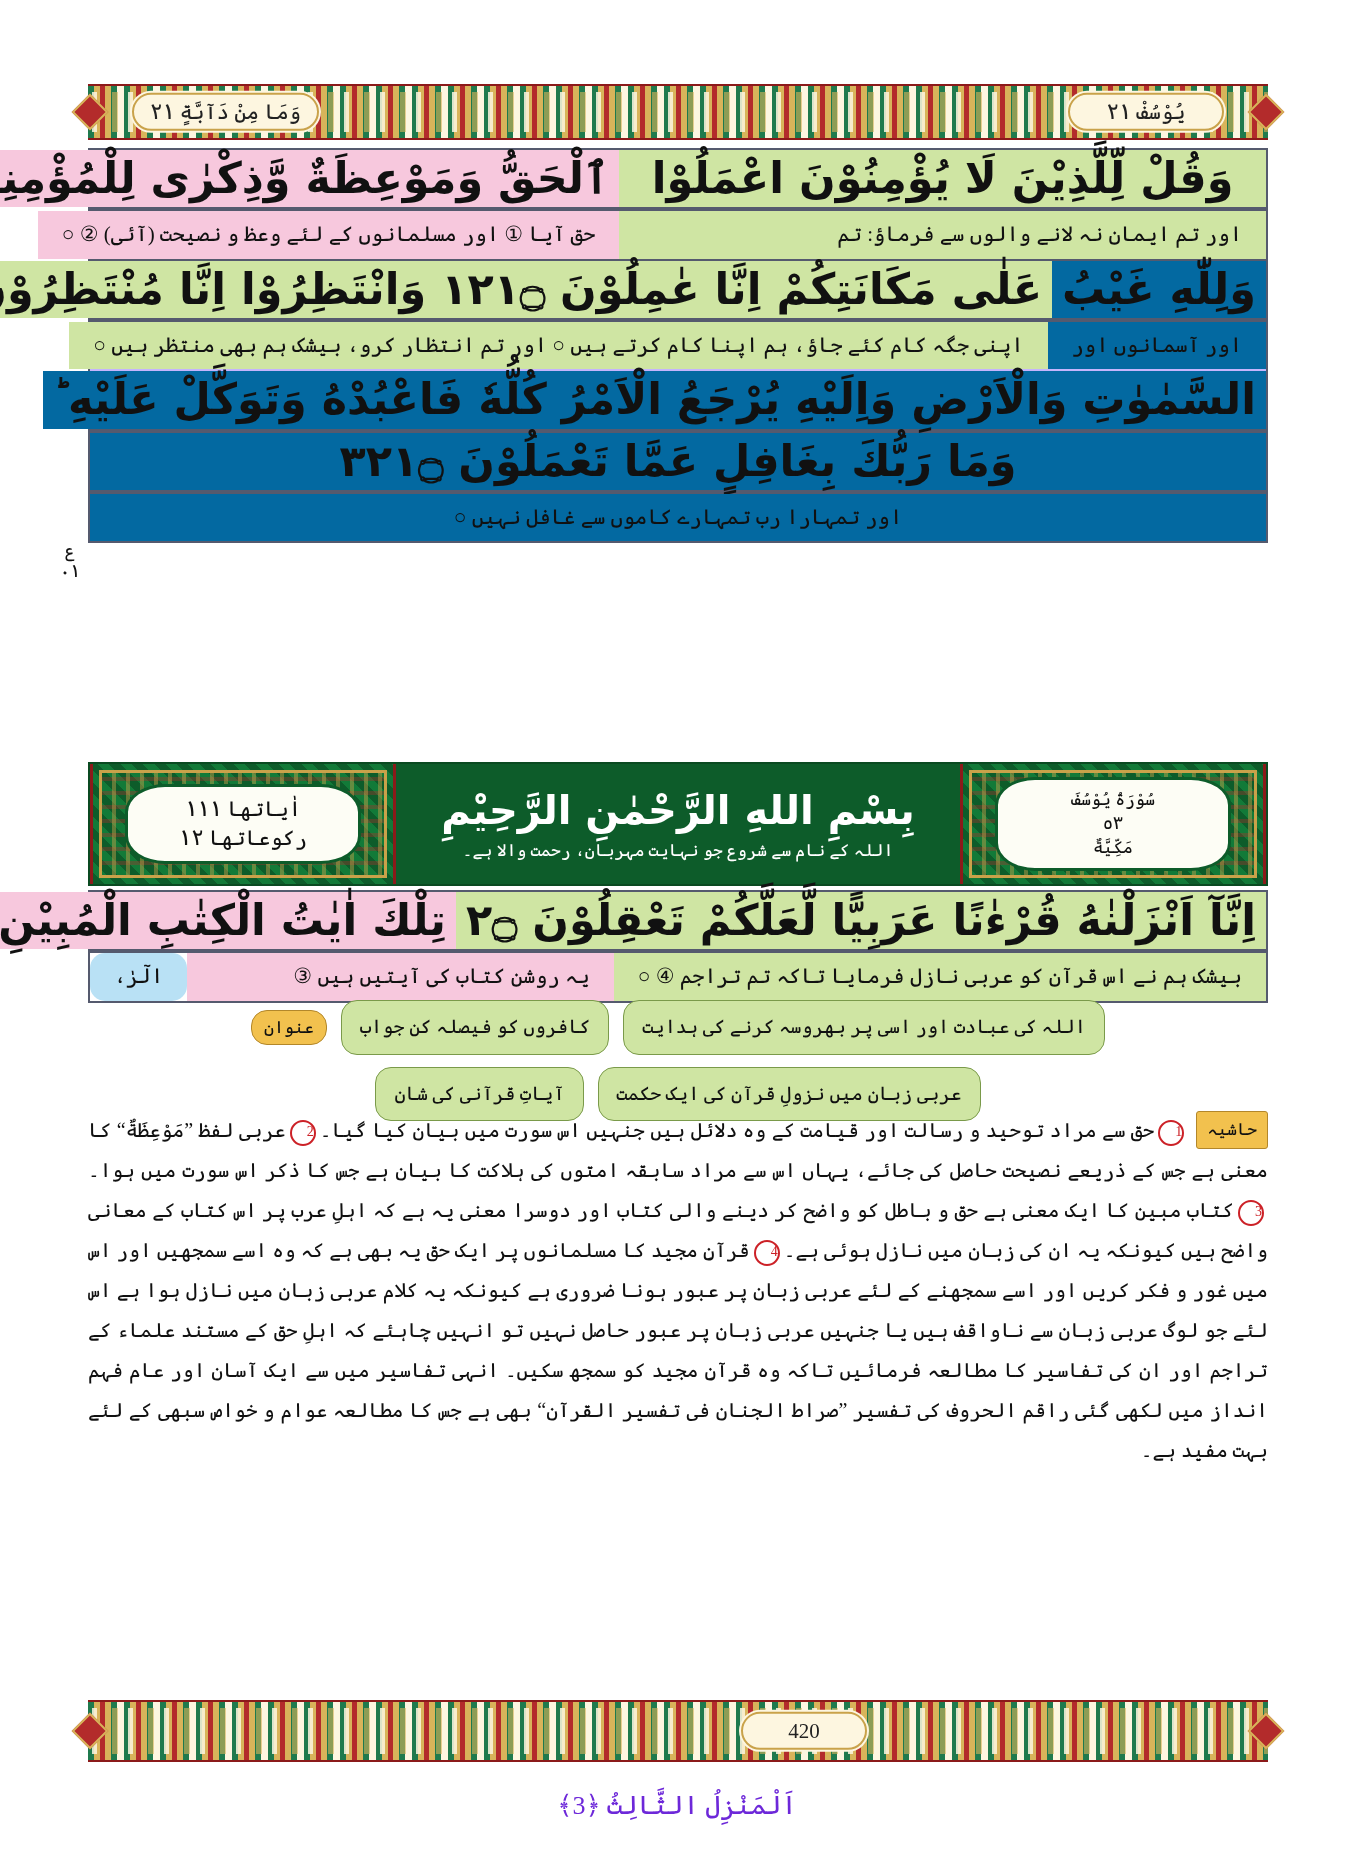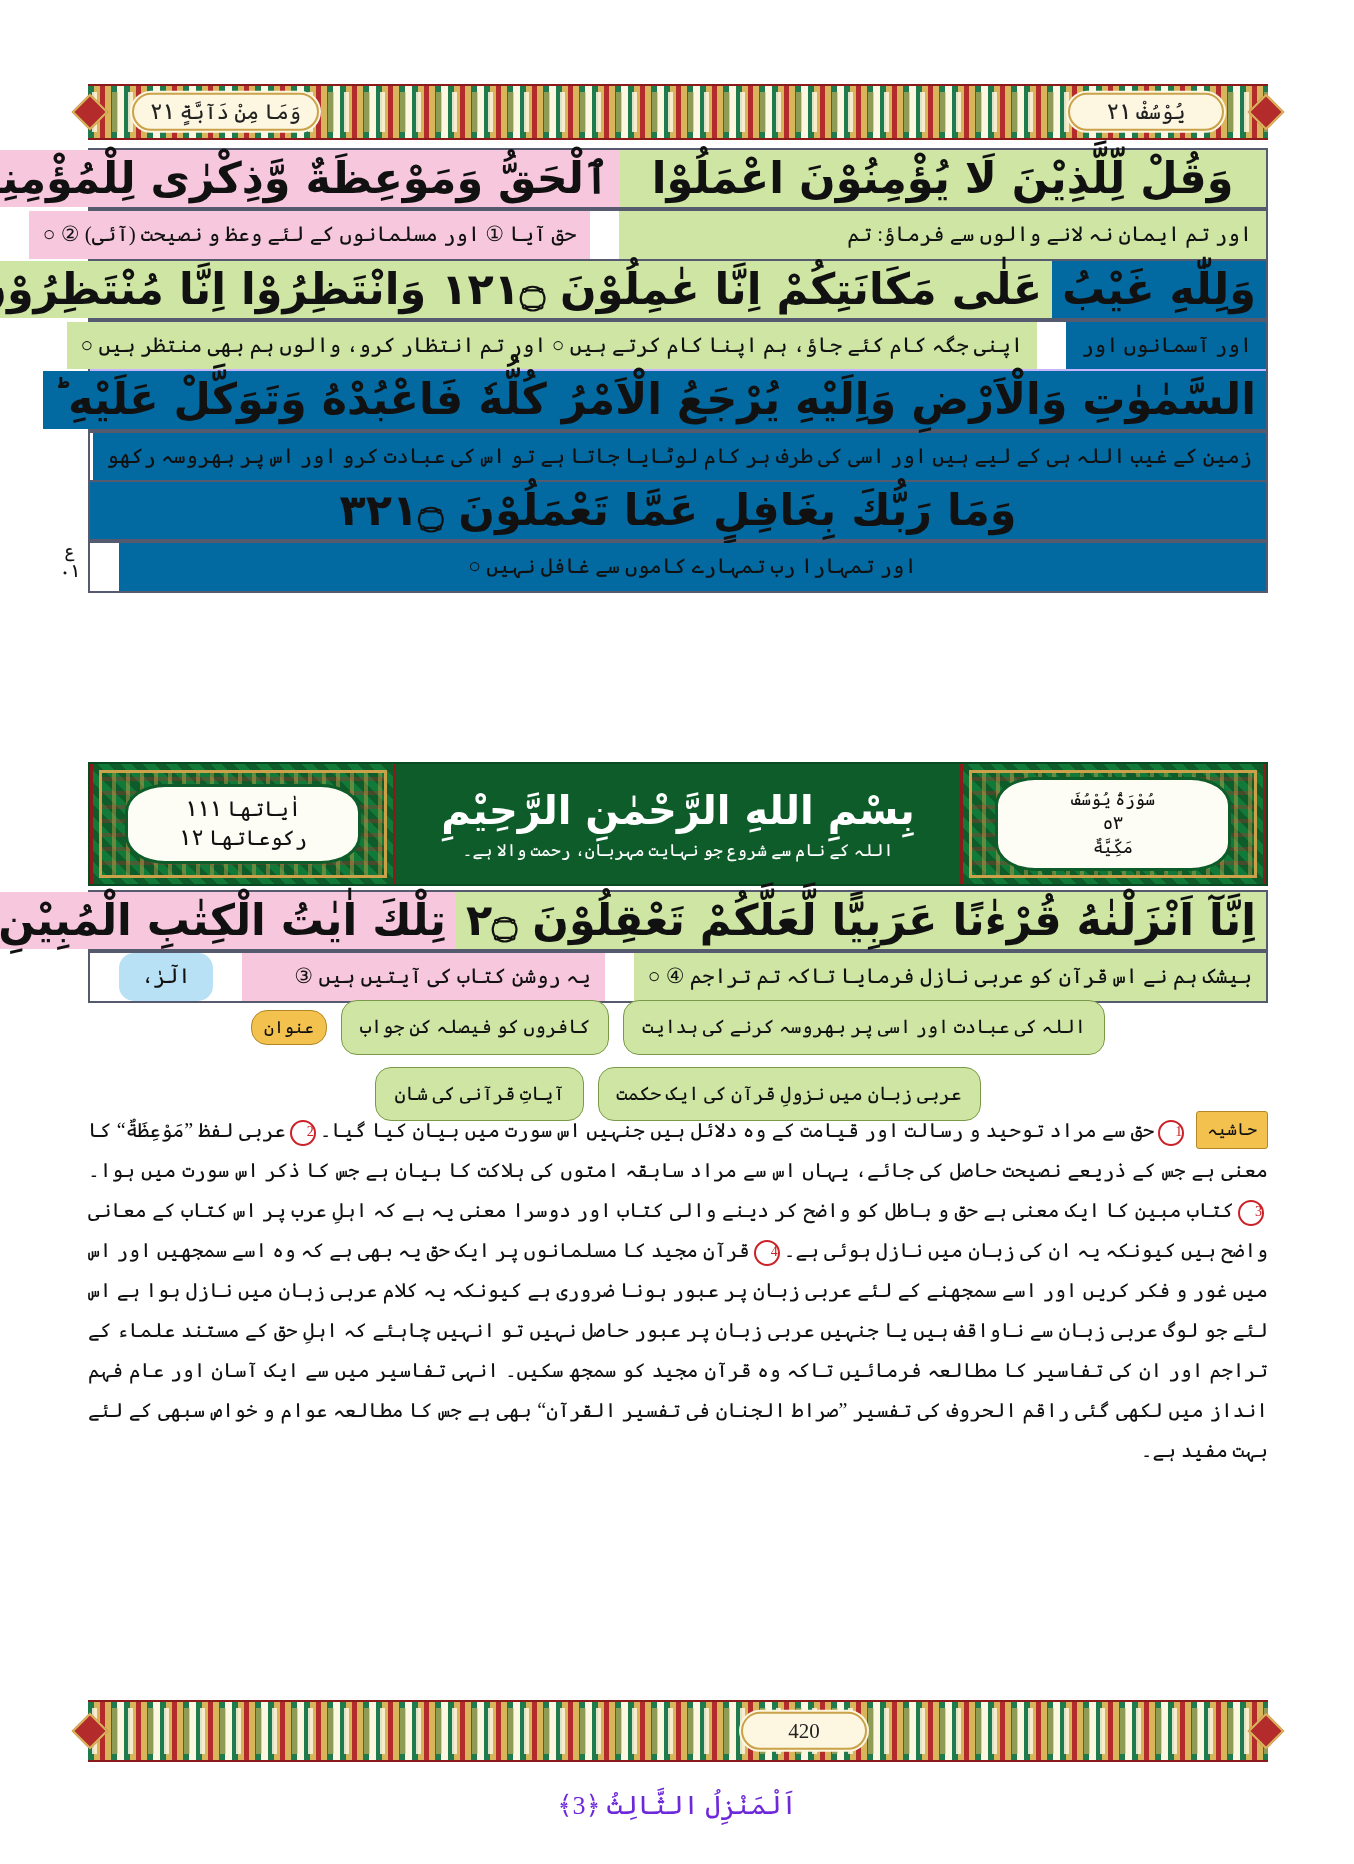--- a/index.html
+++ b/index.html
@@ -61,23 +61,22 @@
     border:2px solid #555a6e;box-sizing:border-box;
   }
   .ayah-row{display:flex;width:100%;box-sizing:border-box;}
   .seg{box-sizing:border-box;display:flex;align-items:center;justify-content:center;}
   .ar{
     font-size:43px;line-height:1.05;white-space:nowrap;
     padding:6px 10px;font-weight:700;letter-spacing:0;
     font-family:"DejaVu Sans","Liberation Sans",sans-serif;
   }
   .ur{
-    font-size:21px;line-height:1.6;padding:7px 14px;white-space:nowrap;
+    font-size:21px;line-height:1.6;padding:7px 24px;white-space:nowrap;
     font-family:"Liberation Serif","DejaVu Serif",serif;
-    margin-left:29px;
   }
   .ur-row{display:flex;width:100%;border-top:2px solid #555a6e;box-sizing:border-box;}
   .sep{border-bottom:2px solid #555a6e;}
 
   .bg-green{background:#cfe5a3;}
   .bg-pink{background:#f7c8dd;}
   .bg-lilac{background:#0369a1;}
   .bg-blue{background:#b9e1f5;border-radius:15px;}
 
   
@@ -178,28 +177,25 @@
       <div class="seg ur rtl bg-green" style="flex:0 0 55%;justify-content:flex-start;">اور تم ایمان نہ لانے والوں سے فرماؤ: تم</div>
       <div class="seg ur rtl bg-pink" style="flex:1;justify-content:flex-start;">حق آیا ① اور مسلمانوں کے لئے وعظ و نصیحت (آئی) ② ○</div>
     </div>
 
     <div class="ayah-row sep" style="border-top:2px solid #555a6e;">
       <div class="seg ar rtl bg-lilac" style="flex:0 0 17%;">وَلِلّٰهِ غَيْبُ</div>
       <div class="seg ar rtl bg-green" style="flex:1;">عَلٰى مَكَانَتِكُمْ اِنَّا عٰمِلُوْنَ ۝١٢١ وَانْتَظِرُوْا اِنَّا مُنْتَظِرُوْنَ ۝١٢٢</div>
     </div>
     <div class="ur-row">
       <div class="seg ur rtl bg-lilac" style="flex:0 0 17%;justify-content:flex-start;">اور آسمانوں اور</div>
-      <div class="seg ur rtl bg-green" style="flex:1;justify-content:flex-start;">اپنی جگہ کام کئے جاؤ، ہم اپنا کام کرتے ہیں ○ اور تم انتظار کرو، والوں ہم بھی منتظر ہیں ○</div>
+      <div class="seg ur rtl bg-green" style="flex:1;justify-content:flex-start;">اپنی جگہ کام کئے جاؤ، ہم اپنا کام کرتے ہیں ○ اور تم انتظار کرو، بیشک ہم بھی منتظر ہیں ○</div>
     </div>
 
     <div class="ayah-row sep" style="border-top:2px solid #c4b5fd;">
       <div class="seg ar rtl bg-lilac" style="flex:1;">السَّمٰوٰتِ وَالْاَرْضِ وَاِلَيْهِ يُرْجَعُ الْاَمْرُ كُلُّهٗ فَاعْبُدْهُ وَتَوَكَّلْ عَلَيْهِ ؕ</div>
-    </div>
-    <div class="ur-row">
-      <div class="seg ur rtl bg-lilac" style="flex:1;">زمین کے غیب اللہ ہی کے لیے ہیں اور اسی کی طرف ہر کام لوٹایا جاتا ہے تو اس کی عبادت کرو اور اس پر بھروسہ رکھو</div>
     </div>
 
     <div class="ayah-row sep" style="border-top:2px solid #555a6e;">
       <div class="seg ar rtl bg-lilac" style="flex:1;">وَمَا رَبُّكَ بِغَافِلٍ عَمَّا تَعْمَلُوْنَ ۝١٢٣</div>
     </div>
     <div class="ur-row">
       <div class="seg ur rtl bg-lilac" style="flex:1;">اور تمہارا رب تمہارے کاموں سے غافل نہیں ○</div>
     </div>
   </div>
 

